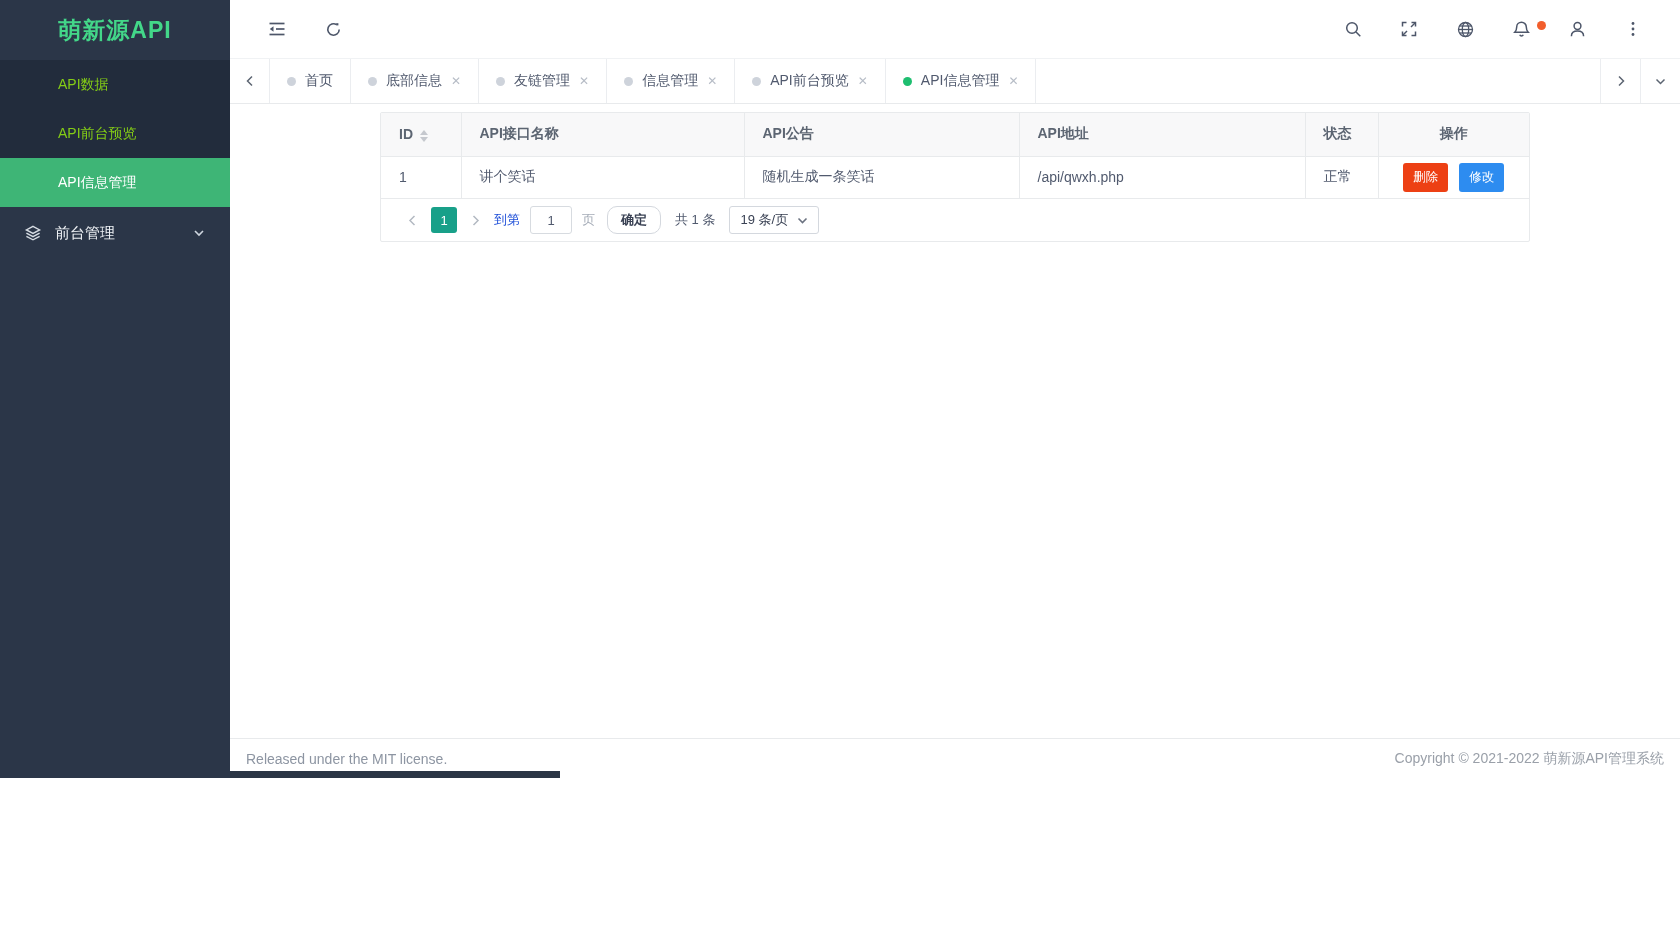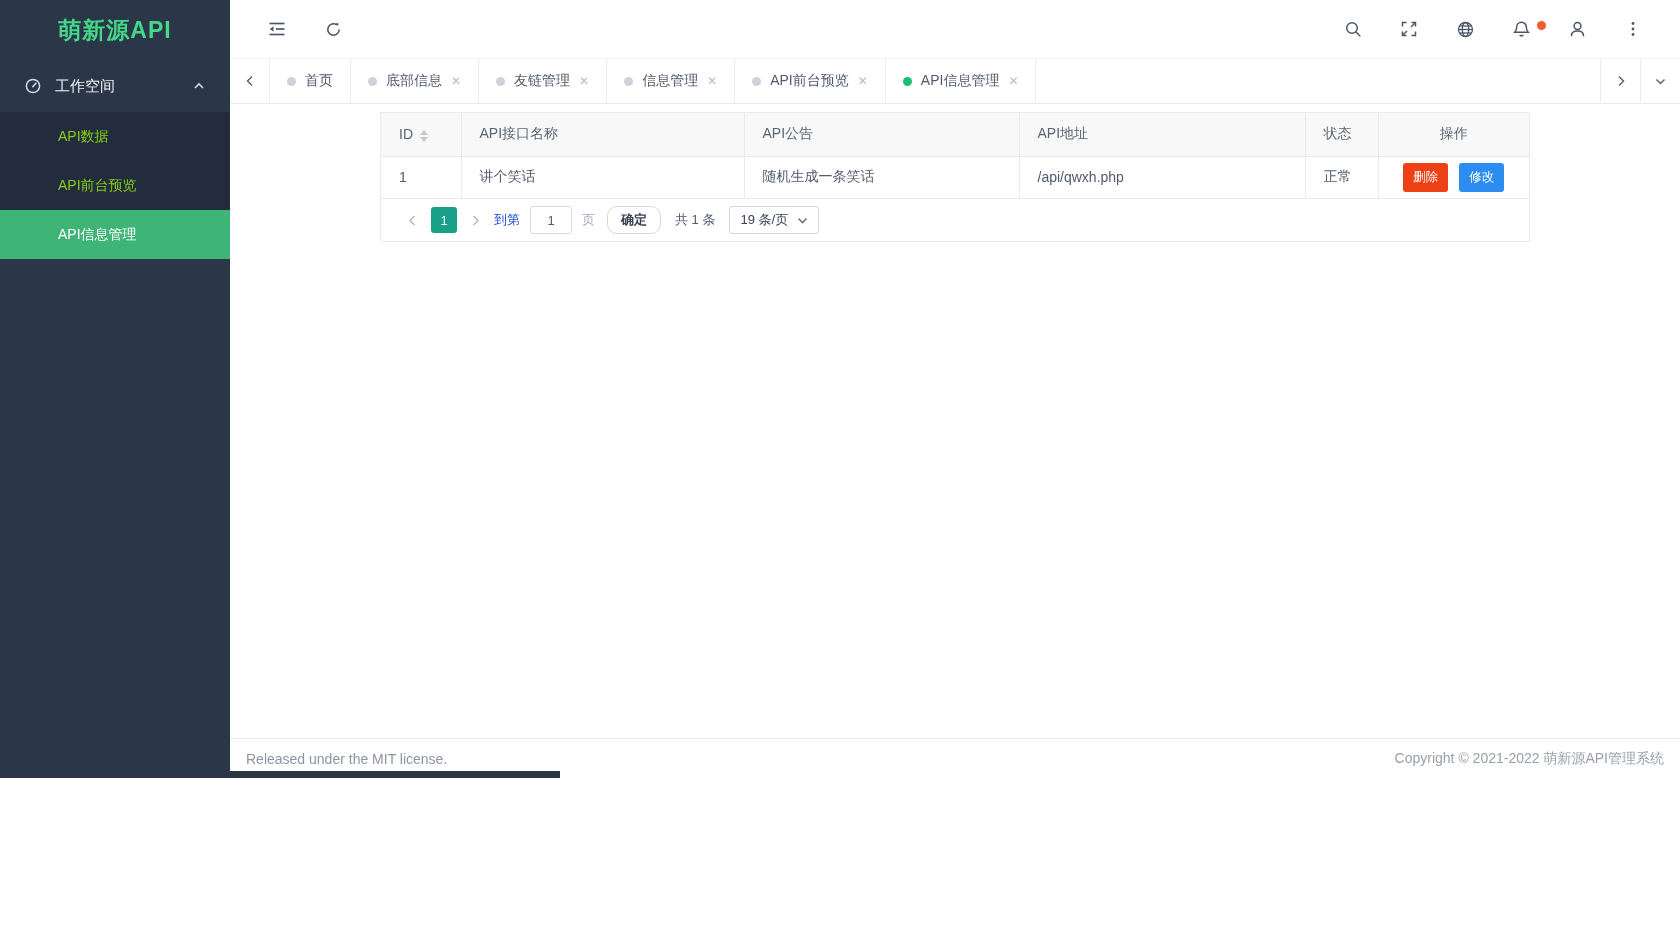--- a/index.html
+++ b/index.html
@@ -40,21 +40,21 @@
   .tab-dot { width:9px; height:9px; border-radius:50%; background:#ced3db; flex:none; }
   .tab.active .tab-dot { background:#1ebe70; }
   .tab-close { color:#b6bcc6; font-size:12px; line-height:1; cursor:pointer; }
   .tab-close::before { content:"\2715"; }
   .tab-spacer { flex:1; }
 
   
   .content { flex:1; background:#fff; padding:8px 150px 0 150px; }
   .table-box { border:1px solid #e8eaec; border-radius:2px; background:#fff; }
   table { width:100%; border-collapse:collapse; font-size:14px; color:#515a6e; table-layout:fixed; }
-  thead th { background:#f8f8f9; height:43px; font-weight:normal; color:#5c6572; text-align:left; padding-left:18px; border-bottom:1px solid #e8eaec; border-right:1px solid #e8eaec; }
+  thead th { background:#f8f8f9; height:43px; font-weight:bold; color:#5c6572; text-align:left; padding-left:18px; border-bottom:1px solid #e8eaec; border-right:1px solid #e8eaec; }
   thead th:last-child { border-right:none; }
   tbody td { height:42px; padding-left:18px; border-right:1px solid #e8eaec; background:#fff; }
   tbody td:last-child { border-right:none; }
   .sort-carets { display:inline-flex; flex-direction:column; gap:2px; margin-left:7px; vertical-align:middle; }
   .caret-up { width:0; height:0; border-left:4px solid transparent; border-right:4px solid transparent; border-bottom:5px solid #c5c8ce; }
   .caret-down { width:0; height:0; border-left:4px solid transparent; border-right:4px solid transparent; border-top:5px solid #c5c8ce; }
   .actions-cell { text-align:center; padding-left:0 !important; }
   .mini-btn { display:inline-block; border:none; border-radius:3px; color:#fff; font-size:12.5px; padding:6px 10px; cursor:pointer; font-family:inherit; }
   .btn-del { background:#ed4014; margin-right:11px; }
   .btn-edit { background:#2d8cf0; }
@@ -82,48 +82,48 @@
   .hscroll-thumb { position:absolute; left:230px; bottom:0; width:330px; height:7px; background:#2a3545; }
 </style>
 </head>
 <body>
 
 <div class="app">
 
   <aside class="sidebar">
     <div class="logo">萌新源API</div>
 
-    <div class="menu-group">
-      <span class="g-icon">
-        <svg width="18" height="18" viewBox="0 0 18 18" fill="none" stroke="currentColor" stroke-width="1.5">
-          <circle cx="9" cy="9" r="6.6"></circle>
-            <path d="M9 9.6 L12.4 5.8"></path>
-            <circle cx="9" cy="9.6" r="0.9" fill="currentColor" stroke="none"></circle>
-        </svg>
-      </span>
-      <span>工作空间</span>
-      <span class="g-chevron">
-        <svg width="14" height="14" viewBox="0 0 14 14" fill="none" stroke="currentColor" stroke-width="1.6">
-            <polyline points="3,9 7,5 11,9"></polyline>
-          </svg>
-      </span>
-    </div>
 
     <div class="submenu">
       <div class="submenu-item">
         <span>API数据</span>
       </div>
       <div class="submenu-item">
         <span>API前台预览</span>
       </div>
       <div class="submenu-item active">
         <span>API信息管理</span>
       </div>
     </div>
 
+    <div class="menu-group">
+      <span class="g-icon">
+        <svg width="18" height="18" viewBox="0 0 18 18" fill="none" stroke="currentColor" stroke-width="1.4">
+          <path d="M9 2.4 L15.6 5.9 9 9.4 2.4 5.9 Z"></path>
+            <path d="M2.4 9.2 L9 12.7 15.6 9.2"></path>
+            <path d="M2.4 12.3 L9 15.8 15.6 12.3"></path>
+        </svg>
+      </span>
+      <span>前台管理</span>
+      <span class="g-chevron">
+        <svg width="14" height="14" viewBox="0 0 14 14" fill="none" stroke="currentColor" stroke-width="1.6">
+            <polyline points="3,5 7,9 11,5"></polyline>
+          </svg>
+      </span>
+    </div>
   </aside>
 
   <div class="main">
 
     <header class="topbar">
       <div class="topbar-left">
         <span class="tb-icon">
           <svg width="20" height="20" viewBox="0 0 20 20" fill="none" stroke="currentColor" stroke-width="1.7">
             <path d="M2.5 4.5 H17.5"></path>
               <path d="M9 10 H17.5"></path>

